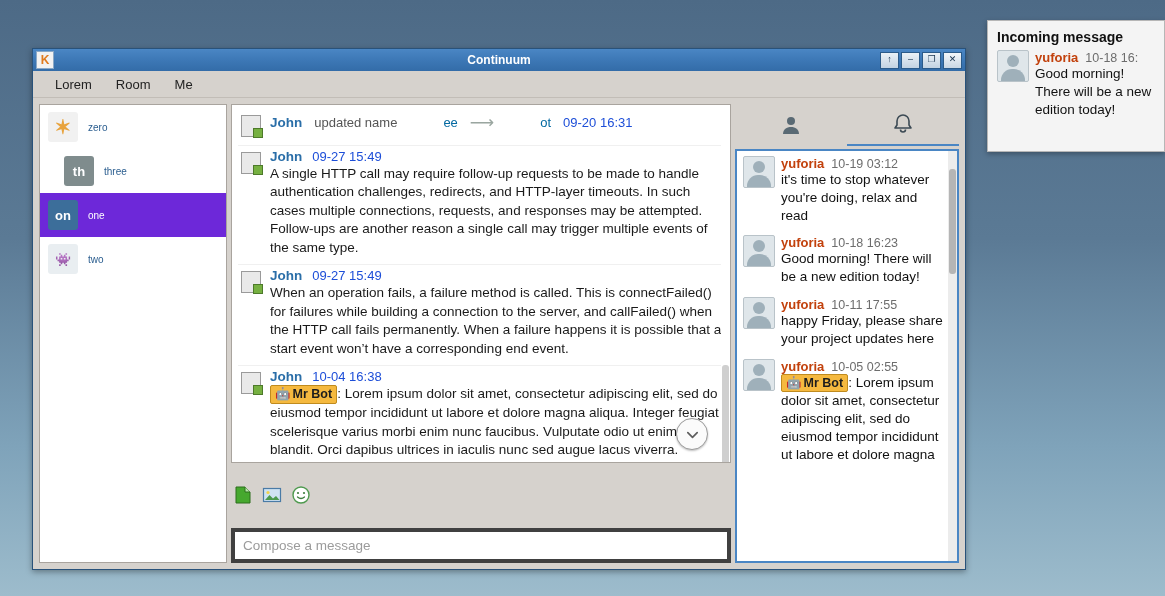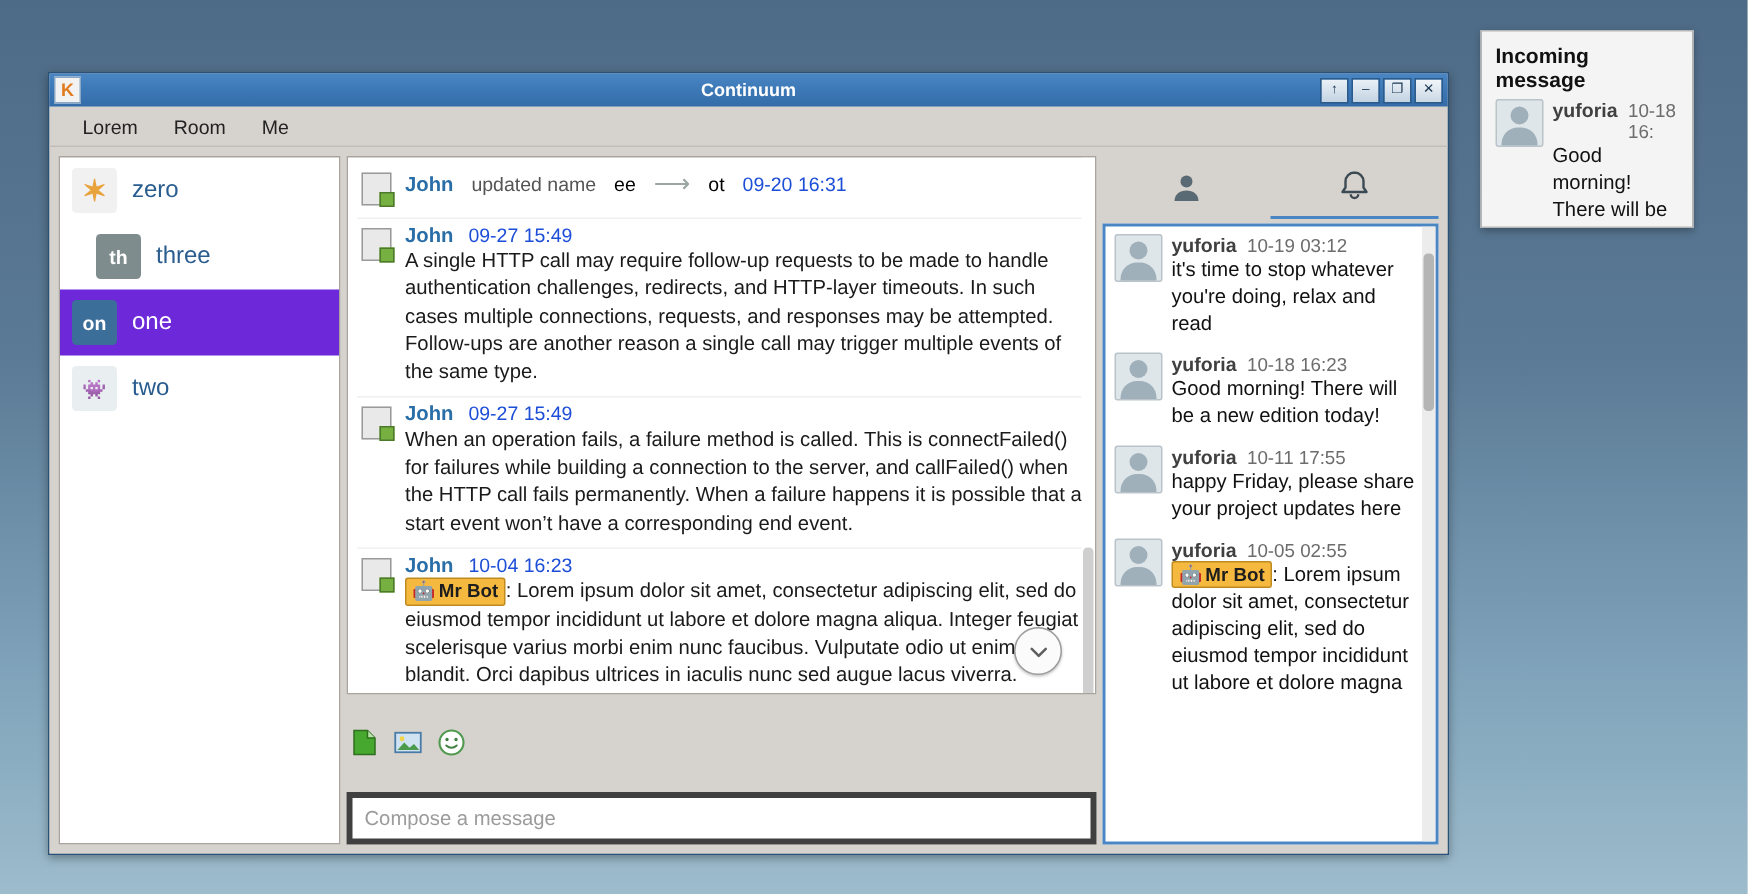--- a/index.html
+++ b/index.html
@@ -106,21 +106,21 @@
   }
   .room-row {
     display: flex;
     align-items: center;
     gap: 10px;
     padding: 7px 8px;
     cursor: default;
   }
   .room-row.selected { background: #6d28d9; }
   .room-row.selected .room-name { color: #ffffff; }
-  .room-name { font-size: 16px; color: #2a5d8f; }
+  .room-name { font-size: 10px; color: #2a5d8f; }
   .avatar {
     width: 30px; height: 30px;
     border-radius: 3px;
     display: flex;
     align-items: center;
     justify-content: center;
     font-size: 13px;
     color: #fff;
     font-weight: bold;
     overflow: hidden;
@@ -178,21 +178,21 @@
   .time { color: #1d4ed8; font-size: 13px; }
   .msg-text {
     font-size: 13.5px;
     color: #1a1a1a;
     line-height: 1.37;
     margin-top: 1px;
     word-wrap: break-word;
   }
   .evt-row { display: flex; align-items: center; gap: 12px; font-size: 13px; }
   .evt-label { color: #555; }
-  .evt-old, .evt-new { color: #000000; }
+  .evt-old, .evt-new { color: #0369a1; margin-left: 34px; }
   .arrow { color: #9aa6a0; font-size: 17px; }
   .bot-tag {
     display: inline-block;
     background: #f5b93f;
     color: #1d1d1d;
     border: 1px solid #c08b1e;
     border-radius: 2px;
     padding: 0 4px;
     font-size: 12.5px;
     font-weight: bold;
@@ -299,35 +299,35 @@
   .note-av:after {
     content: "";
     position: absolute;
     left: 3px; top: 18px;
     width: 24px; height: 14px;
     border-radius: 11px 11px 0 0;
     background: #9fb0ba;
   }
   .note-body { flex: 1; min-width: 0; }
   .note-head { display: flex; align-items: baseline; gap: 7px; }
-  .note-user { color: #404040; font-size: 13px; font-weight: bold; text-align: right; }
+  .note-user { color: #c2410c; font-size: 13px; font-weight: bold; text-align: right; }
   .note-time { color: #6d6d6d; font-size: 12.5px; }
   .note-text {
     font-size: 13.5px;
     color: #111;
     line-height: 1.32;
     word-wrap: break-word;
   }
 
   
   #toast {
     position: absolute;
     left: 987px;
     top: 20px;
-    width: 142px;
+    width: 178px;
     height: 132px;
     background: #f4f4f4;
     border: 1px solid #b6b6b6;
     box-shadow: 0 2px 5px rgba(0,0,0,0.3);
     padding: 8px 9px;
     box-sizing: border-box;
     overflow: hidden;
   }
   #toast-title {
     font-size: 14px;
@@ -426,21 +426,21 @@
           </div>
         </div>
 
         <div class="msg">
           <div class="msg-av">
             <div class="doc-icon"></div>
           </div>
           <div class="msg-body">
             <div class="msg-head">
               <span class="sender">John</span>
-              <span class="time">10-04 16:23</span>
+              <span class="time">10-04 16:38</span>
             </div>
             <div class="msg-text"><span class="bot-tag"><span class="bot-face">🤖</span><span>Mr Bot</span></span><span>: Lorem ipsum dolor sit amet, consectetur adipiscing elit, sed do eiusmod tempor incididunt ut labore et dolore magna aliqua. Integer feugiat scelerisque varius morbi enim nunc faucibus. Vulputate odio ut enim blandit. Orci dapibus ultrices in iaculis nunc sed augue lacus viverra.</span></div>
           </div>
         </div>
 
         <div class="v-scrollbar">
           <div class="v-thumb" style="top:260px;height:135px;"></div>
         </div>
 
         <div id="scroll-down">

